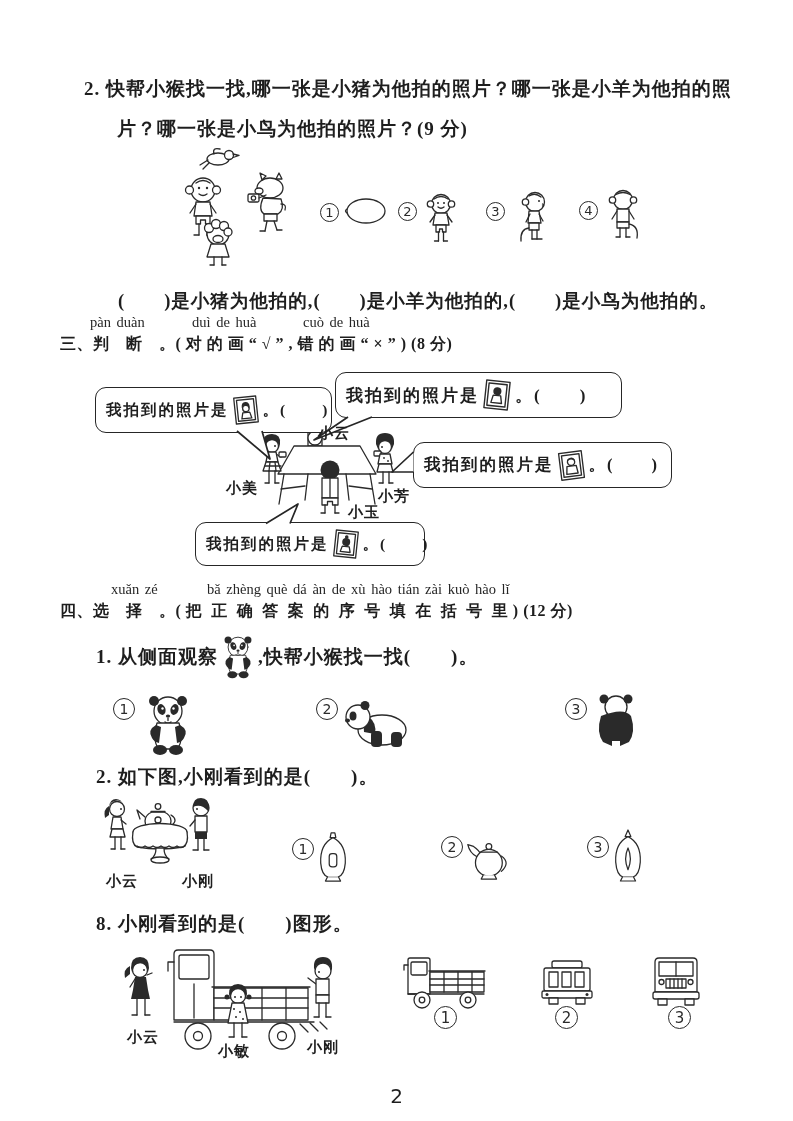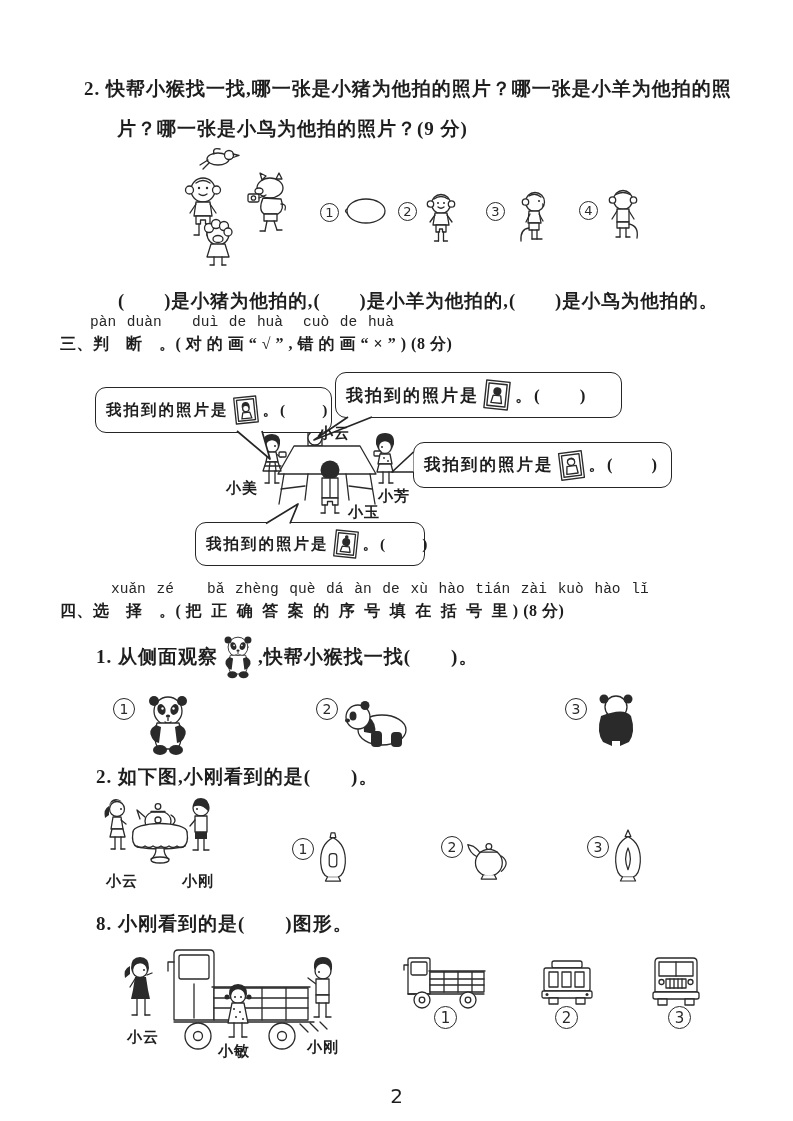--- a/index.html
+++ b/index.html
@@ -4,21 +4,21 @@
 <style>
   * { margin:0; padding:0; box-sizing:border-box; }
   html,body { background:#fff; }
   body {
     width:793px; height:1121px; position:relative; overflow:hidden;
     font-family:"Liberation Serif","DejaVu Serif",serif; color:#1e1e1e;
   }
   .abs { position:absolute; }
   .qtext { font-size:19px; letter-spacing:1px; white-space:pre;font-weight:bold; }
   .sec-title { font-size:16px; font-weight:bold; white-space:pre; letter-spacing:0.5px; }
-  .pinyin { font-family:Liberation Mono, monospace; font-size:14.5px; color:#262626; white-space:pre; word-spacing:2px; }
+  .pinyin { font-family:Liberation Serif, serif; font-size:14.5px; color:#262626; white-space:pre; word-spacing:2px; }
   .circ {
     display:inline-flex; align-items:center; justify-content:center;
     border:1.6px solid #2a2a2a; border-radius:50%; background:#fff;
     font-family:"DejaVu Sans",sans-serif; color:#2a2a2a;
   }
   .c19 { width:19px; height:19px; font-size:13px; }
   .c22 { width:22px; height:22px; font-size:14px; }
   .c23 { width:23px; height:23px; font-size:15px; }
   .bubble {
     position:absolute; display:flex; align-items:center;
@@ -268,21 +268,21 @@
   </g>
 </svg>
 
 <span class="name" style="left:226px; top:479px;">小美</span>
 <span class="name" style="left:318px; top:424px;">小云</span>
 <span class="name" style="left:378px; top:487px;">小芳</span>
 <span class="name" style="left:348px; top:503px;">小玉</span>
 
 <span class="abs pinyin" style="left:95px; top:581px;margin-left:16px;">xuǎn zé</span>
 <span class="abs pinyin" style="left:207px; top:581px;">bǎ zhèng què dá àn de xù hào tián zài kuò hào lǐ</span>
-<div class="abs sec-title" style="left:60px; top:601px;">四、选　择　。( 把  正  确  答  案  的  序  号  填  在  括  号  里 ) (8 分)</div>
+<div class="abs sec-title" style="left:60px; top:601px;">四、选　择　。( 把  正  确  答  案  的  序  号  填  在  括  号  里 ) (12 分)</div>
 
 <div class="abs q1row" style="left:96px; top:632px; height:50px;justify-content:center;">
   <span class="qtext">1. 从侧面观察</span>
   <svg width="34" height="44" viewBox="0 0 48 62">
     <circle class="s" cx="24" cy="17" r="14"></circle>
     <circle class="f" cx="10" cy="7" r="5"></circle>
       <circle class="f" cx="38" cy="7" r="5"></circle>
     <ellipse class="f" cx="17.5" cy="15.5" rx="4" ry="5.5" transform="rotate(-18 17.5 15.5)"></ellipse>
     <ellipse class="f" cx="30.5" cy="15.5" rx="4" ry="5.5" transform="rotate(18 30.5 15.5)"></ellipse>
     <circle cx="18.5" cy="14.5" r="1.2" fill="#fff"></circle>

